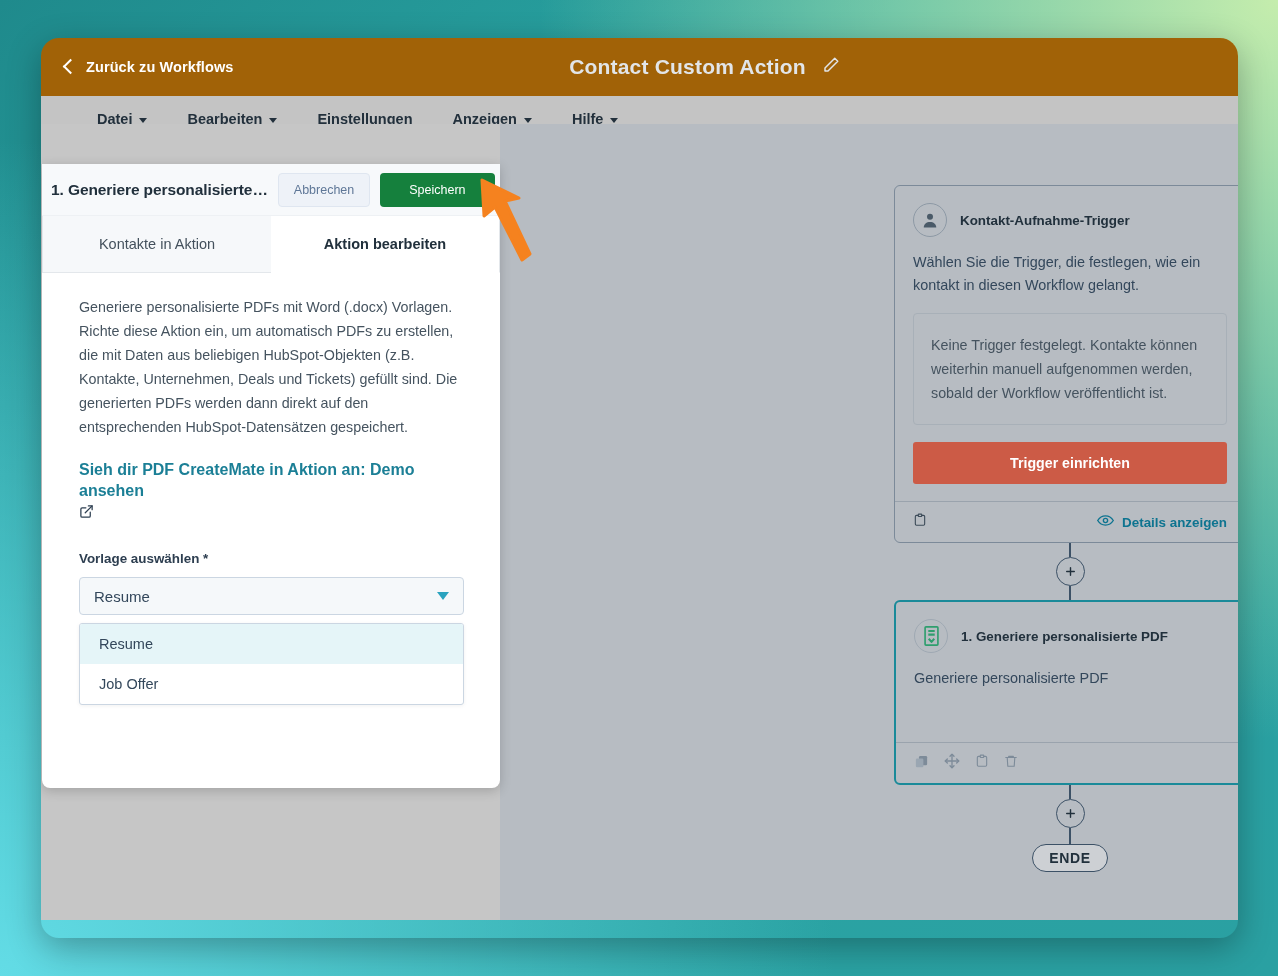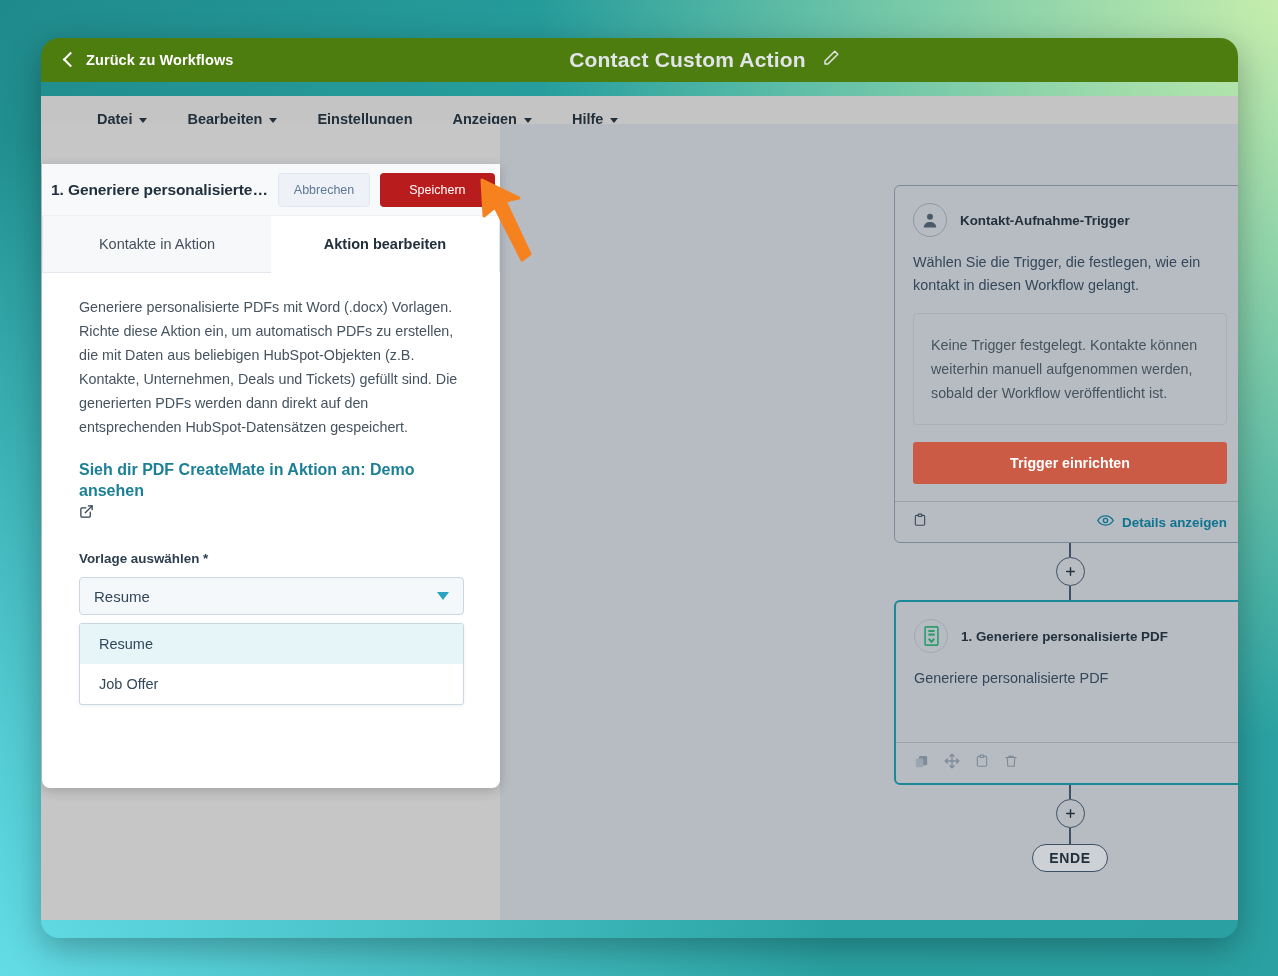--- a/index.html
+++ b/index.html
@@ -19,22 +19,22 @@
     left: 41px; top: 38px;
     width: 1197px; height: 900px;
     border-radius: 18px;
     overflow: hidden;
     box-shadow: 0 10px 34px rgba(0,0,0,0.30);
   }
 
   
   .topbar {
     position: absolute; left: 0; top: 0;
-    width: 100%; height: 44px;
-    background: #4d7c0f;
+    width: 100%; height: 58px;
+    background: #a16207;
     display: flex; align-items: center;
   }
   .back-link {
     display: flex; align-items: center; gap: 10px;
     margin-left: 24px;
     color: #ffffff;
     font-size: 14.5px; font-weight: 700;
     cursor: pointer;
     letter-spacing: .1px;
   }
@@ -125,21 +125,21 @@
     color: #5f7797;
     border: 1px solid #dfe6f0;
     border-radius: 4px;
     font-size: 12.5px;
     padding: 9px 15px;
     cursor: pointer;
     font-family: inherit;
     white-space: nowrap;
   }
   .btn-save {
-    background: #b91c1c;
+    background: #15803d;
     color: #ffffff;
     border: none;
     border-radius: 4px;
     font-size: 12.5px;
     padding: 10px 29px;
     cursor: pointer;
     font-family: inherit;
     white-space: nowrap;
   }
 

